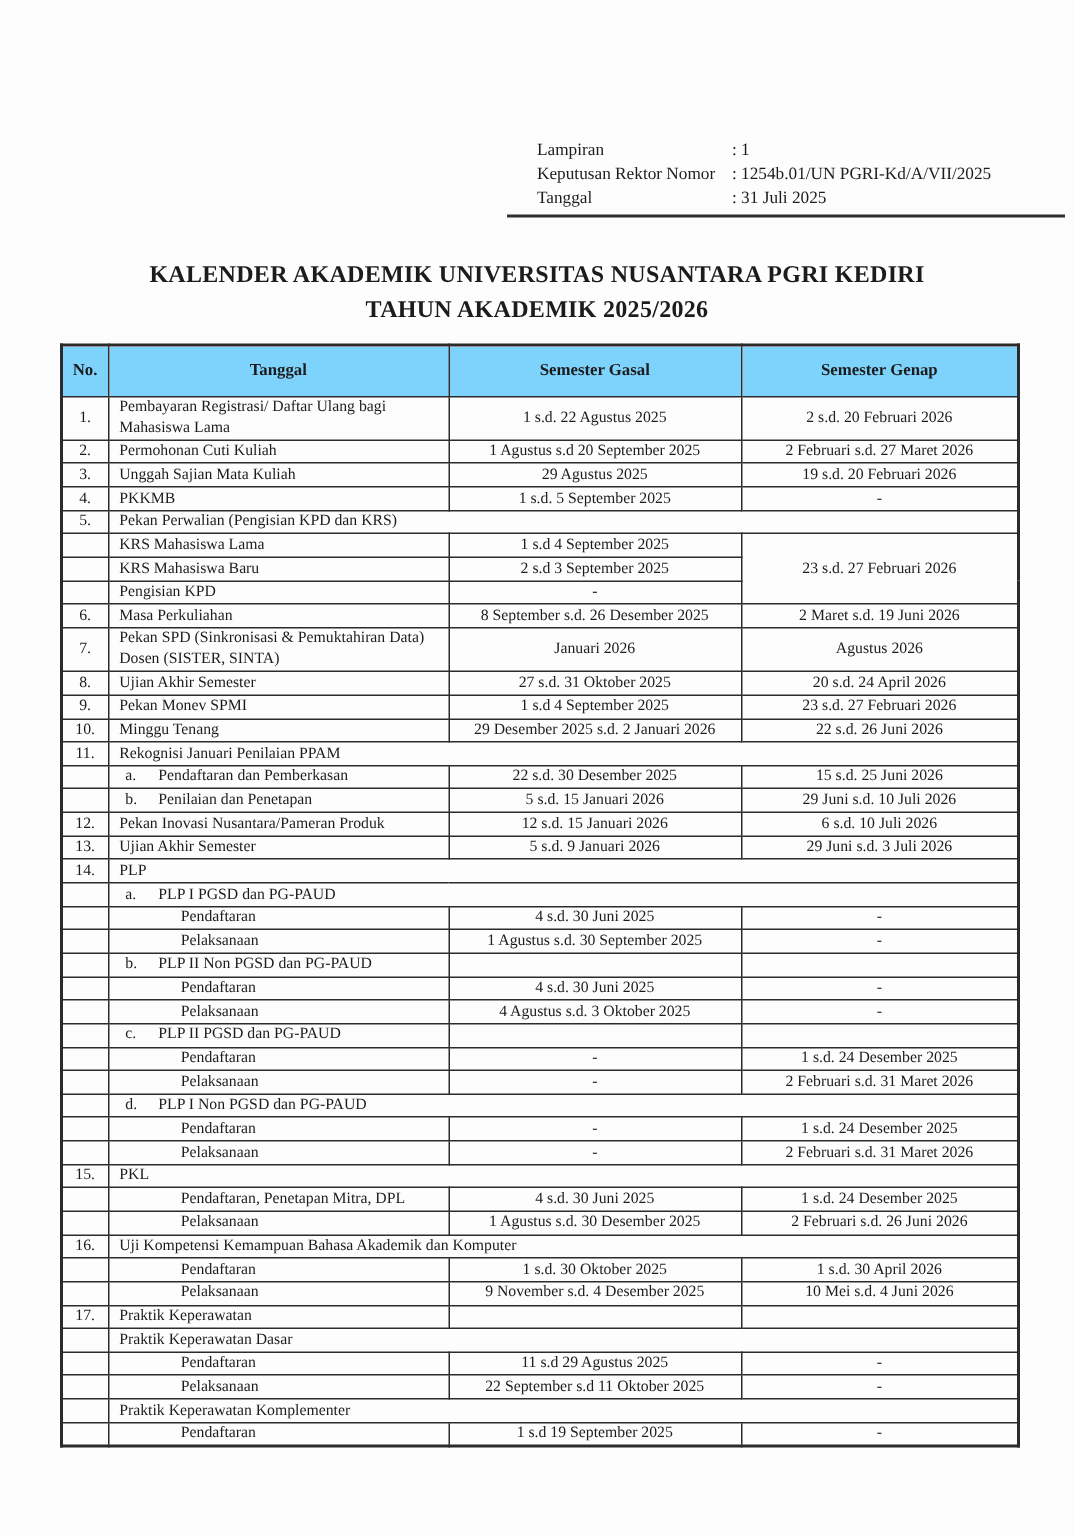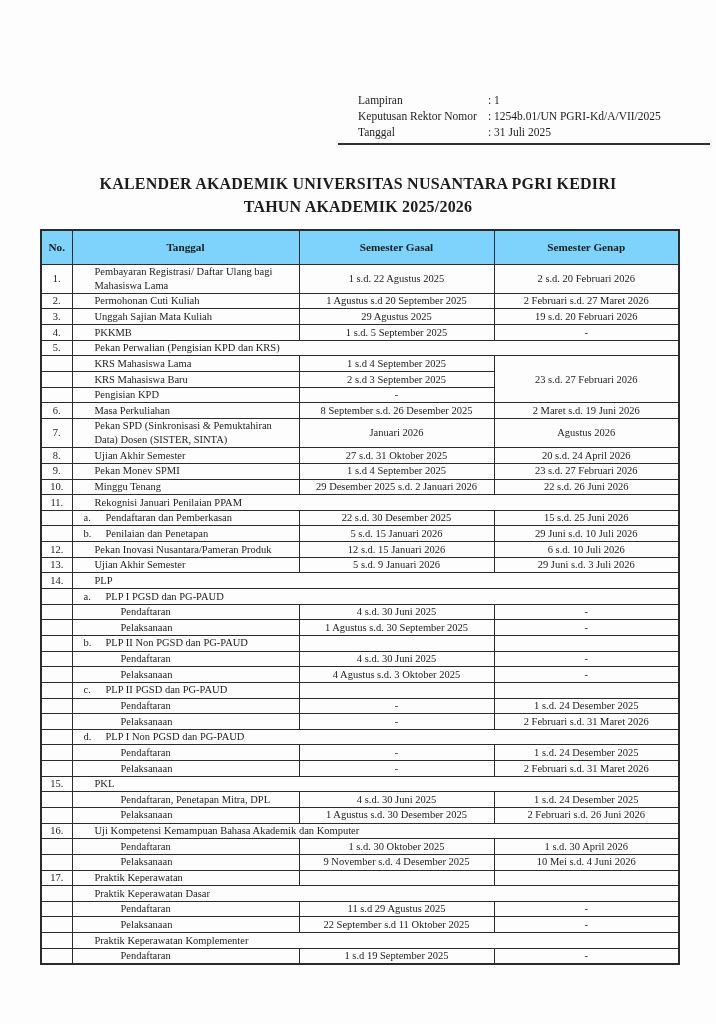--- a/index.html
+++ b/index.html
@@ -50,21 +50,21 @@
     font-weight:bold;
     text-align:center;
     font-size:11.2px;
     padding:9px 2px;
   }
   col.c-no  { width:31px; }
   col.c-keg { width:227px; }
   col.c-gas { width:195px; }
   col.c-gen { width:185px; }
   td.no-cell  { text-align:center; padding:0.5px 1px; }
-  td.keg-cell { text-align:left; padding-left:22px; }
+  td.keg-cell { text-align:left; padding-left:7px; }
   td.val-cell { text-align:center; }
   td.keg-cell.ind1 { padding-left:11px;margin-left:12px; }
   td.keg-cell.ind2 { padding-left:48px; }
   .letter-marker { display:inline-block; width:22px; }
 </style>
 </head>
 <body>
 
 <div class="page">
 

